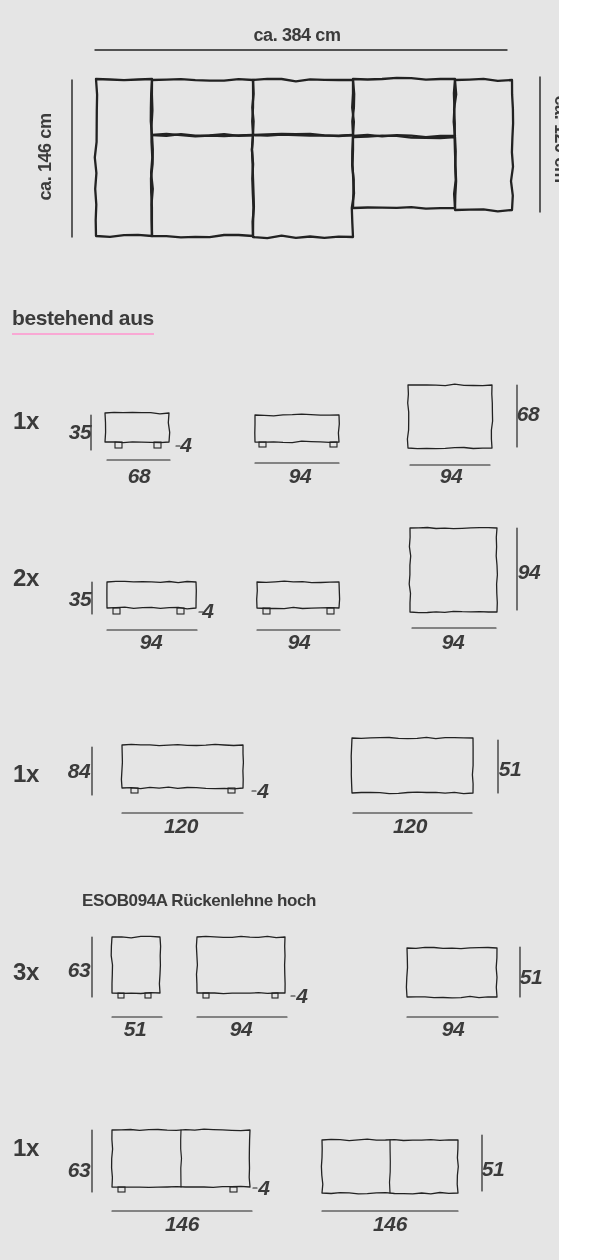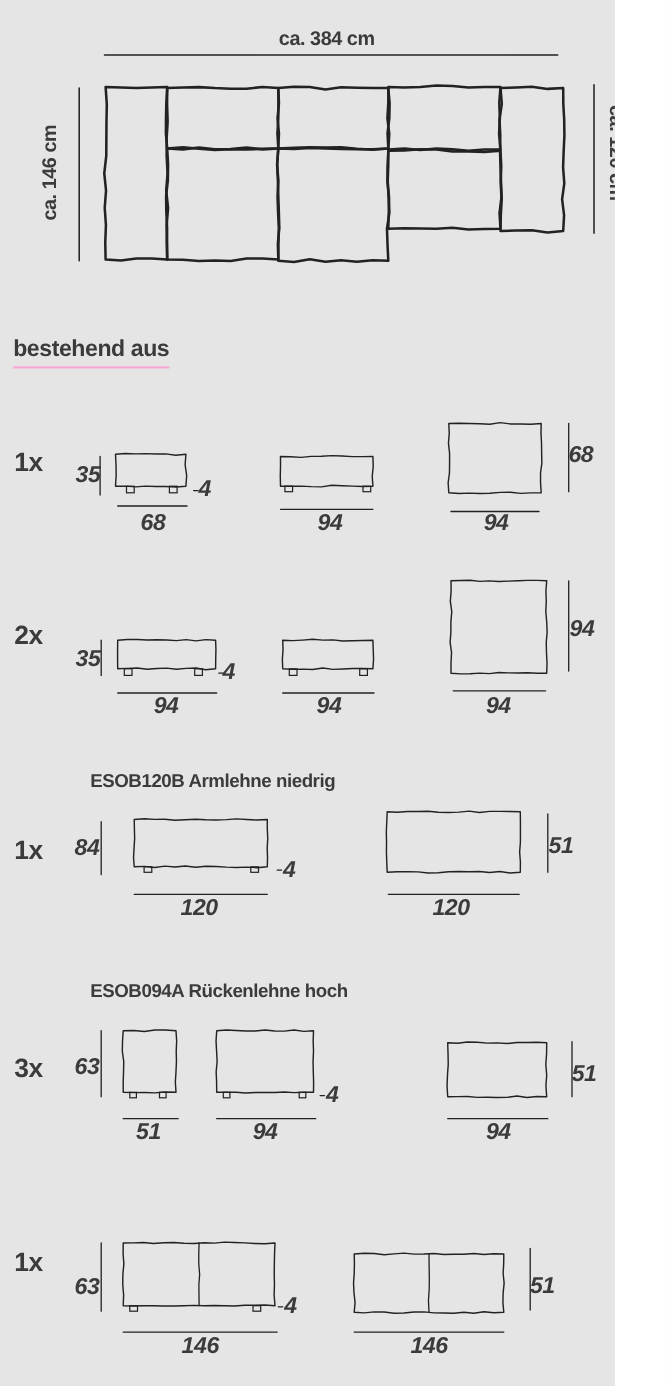--- a/index.html
+++ b/index.html
@@ -110,21 +110,20 @@
   <span class="lbl" style="left:528px;top:414px;">68</span>
 
   <span class="qty" style="left:13px;top:564px;">2x</span>
   <span class="lbl" style="left:80px;top:599px;">35</span>
   <span class="lbl" style="left:208px;top:611px;">4</span>
   <span class="lbl" style="left:151px;top:642px;">94</span>
   <span class="lbl" style="left:299px;top:642px;">94</span>
   <span class="lbl" style="left:453px;top:642px;">94</span>
   <span class="lbl" style="left:529px;top:572px;">94</span>
 
-  <span class="sec-title" style="left:82px;top:700px;">ESOB120B Armlehne niedrig</span>
   <span class="qty" style="left:13px;top:760px;">1x</span>
   <span class="lbl" style="left:79px;top:771px;">84</span>
   <span class="lbl" style="left:263px;top:791px;">4</span>
   <span class="lbl" style="left:181px;top:826px;">120</span>
   <span class="lbl" style="left:410px;top:826px;">120</span>
   <span class="lbl" style="left:510px;top:769px;">51</span>
 
   <span class="sec-title" style="left:82px;top:891px;text-align:right;">ESOB094A Rückenlehne hoch</span>
   <span class="qty" style="left:13px;top:958px;">3x</span>
   <span class="lbl" style="left:79px;top:970px;">63</span>

